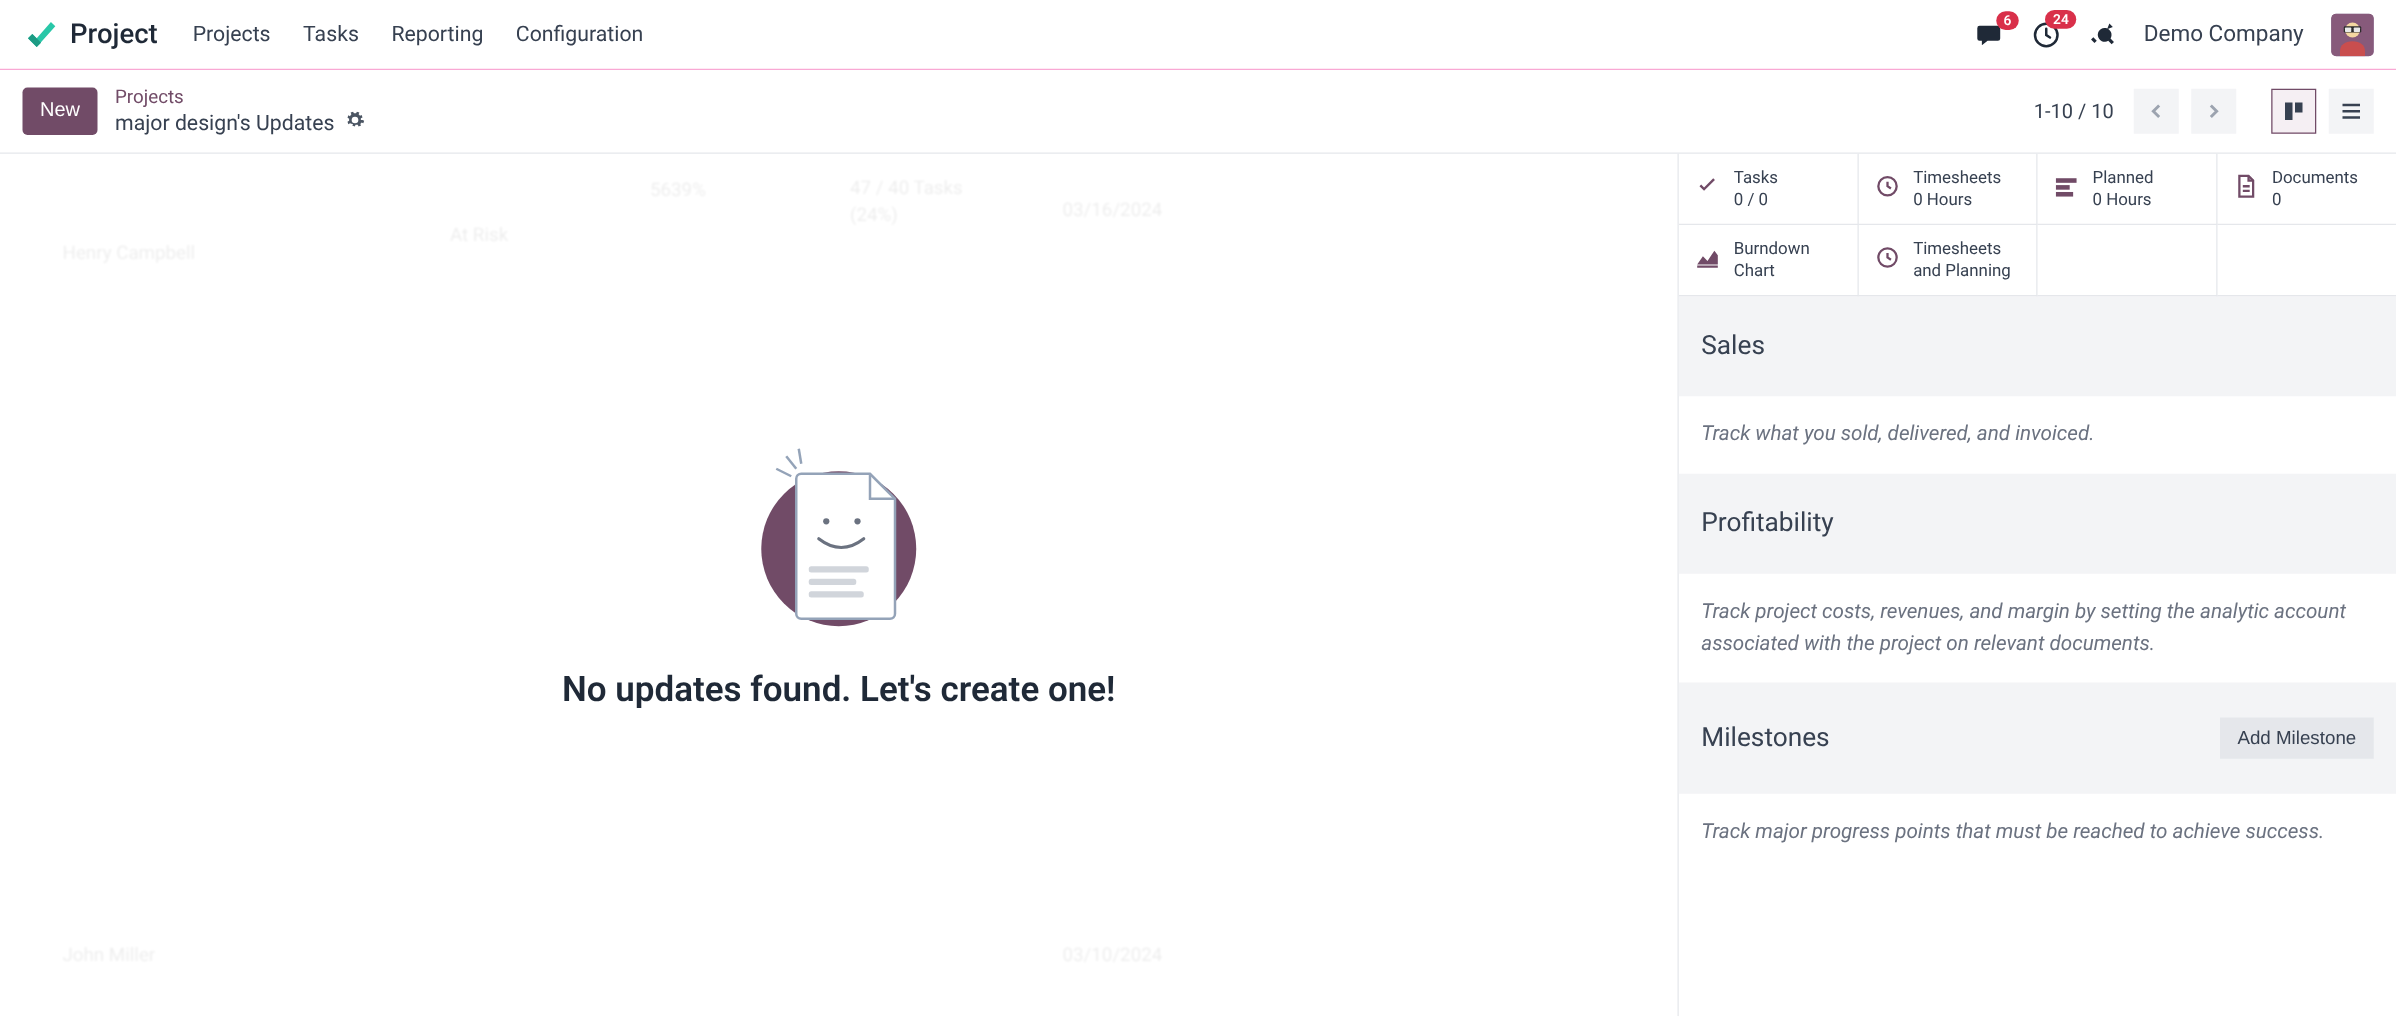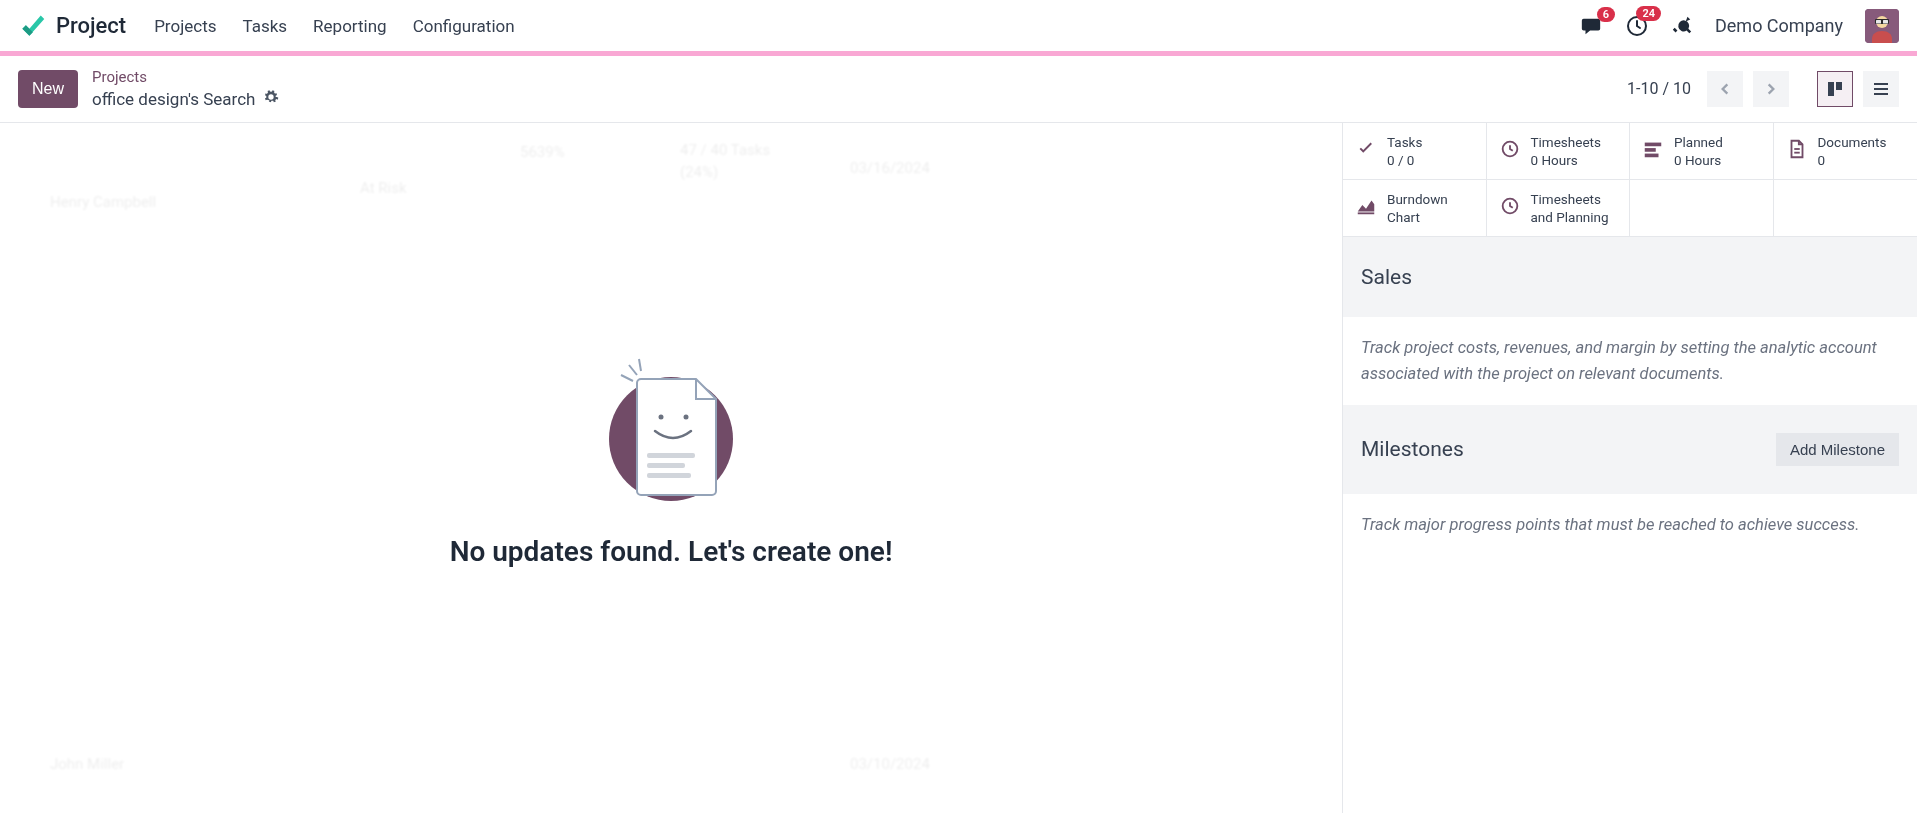--- a/index.html
+++ b/index.html
@@ -1,17 +1,17 @@
 <!DOCTYPE html>
 <html><head>
 <meta charset="utf-8">
 <style>
   * { box-sizing: border-box; margin: 0; padding: 0; }
   body { font-family: -apple-system, BlinkMacSystemFont, "Segoe UI", Roboto, Helvetica, Arial, sans-serif; color:#374151; background:#fff; width:1917px; }
-  .navbar { display:flex; align-items:center; height:56px; padding:0 18px; border-bottom:5px solid #f9a8d4; }
+  .navbar { display:flex; align-items:center; height:56px; padding:0 18px; border-bottom:1px solid #f9a8d4; }
   .logo { display:flex; align-items:center; margin-right:10px; }
   .logo svg { width:28px; height:28px; }
   .app-title { font-size:22px; font-weight:500; color:#1f2937; margin-right:28px; }
   .nav-menu { display:flex; gap:26px; }
   .nav-item { font-size:17px; color:#374151; cursor:pointer; }
   .nav-right { margin-left:auto; display:flex; align-items:center; gap:22px; }
   .icon-btn { position:relative; cursor:pointer; display:flex; align-items:center; }
   .badge { position:absolute; top:-8px; right:-12px; background:#d9304a; color:#fff; font-size:11px; font-weight:600; border-radius:10px; padding:1px 6px; }
   .company-name { font-size:18px; color:#374151; }
   .avatar { width:34px; height:34px; border-radius:4px; background:linear-gradient(135deg,#6b4a6f,#9c7ba0); display:flex; align-items:center; justify-content:center; position:relative; }
@@ -98,21 +98,21 @@
         </svg>
     </div>
   </div>
 </div>
 
 <div class="controlbar">
   <button class="new-btn">New</button>
   <div class="breadcrumb">
     <a href="#">Projects</a>
     <div class="title-row">
-      <span>office design's Search</span>
+      <span>major design's Updates</span>
       <span class="gear">
         <svg width="16" height="16" viewBox="0 0 24 24">
             <path fill="#4b5563" d="M12 8a4 4 0 1 0 0 8 4 4 0 0 0 0-8zm9 4l2 1-1 3-2-1a8 8 0 0 1-1.7 1.7l1 2-3 1-1-2a8 8 0 0 1-2.6 0l-1 2-3-1 1-2A8 8 0 0 1 6 16l-2 1-1-3 2-1a8 8 0 0 1 0-2.6l-2-1 1-3 2 1A8 8 0 0 1 7.7 5l-1-2 3-1 1 2a8 8 0 0 1 2.6 0l1-2 3 1-1 2A8 8 0 0 1 18 7l2-1 1 3-2 1a8 8 0 0 1 0 2z"></path>
           </svg>
       </span>
     </div>
   </div>
   <div class="ctrl-right">
     <span class="paging">1-10 / 10</span>
     <button class="pg-btn">
@@ -239,21 +239,25 @@
             <span>and Planning</span>
           </div>
       </div>
       <div class="stat-cell" style="border-right:1px solid #e5e7eb"></div>
       <div class="stat-cell" style="border-right:none"></div>
     </div>
 
     <div class="sec-head">
       <span>Sales</span>
     </div>
-
+    <div class="sec-body">Track what you sold, delivered, and invoiced.</div>
+
+    <div class="sec-head">
+      <span>Profitability</span>
+    </div>
     <div class="sec-body">Track project costs, revenues, and margin by setting the analytic account associated with the project on relevant documents.</div>
 
     <div class="sec-head">
       <span>Milestones</span>
       <button class="add-btn">Add Milestone</button>
     </div>
     <div class="sec-body">Track major progress points that must be reached to achieve success.</div>
   </div>
 </div>
 

